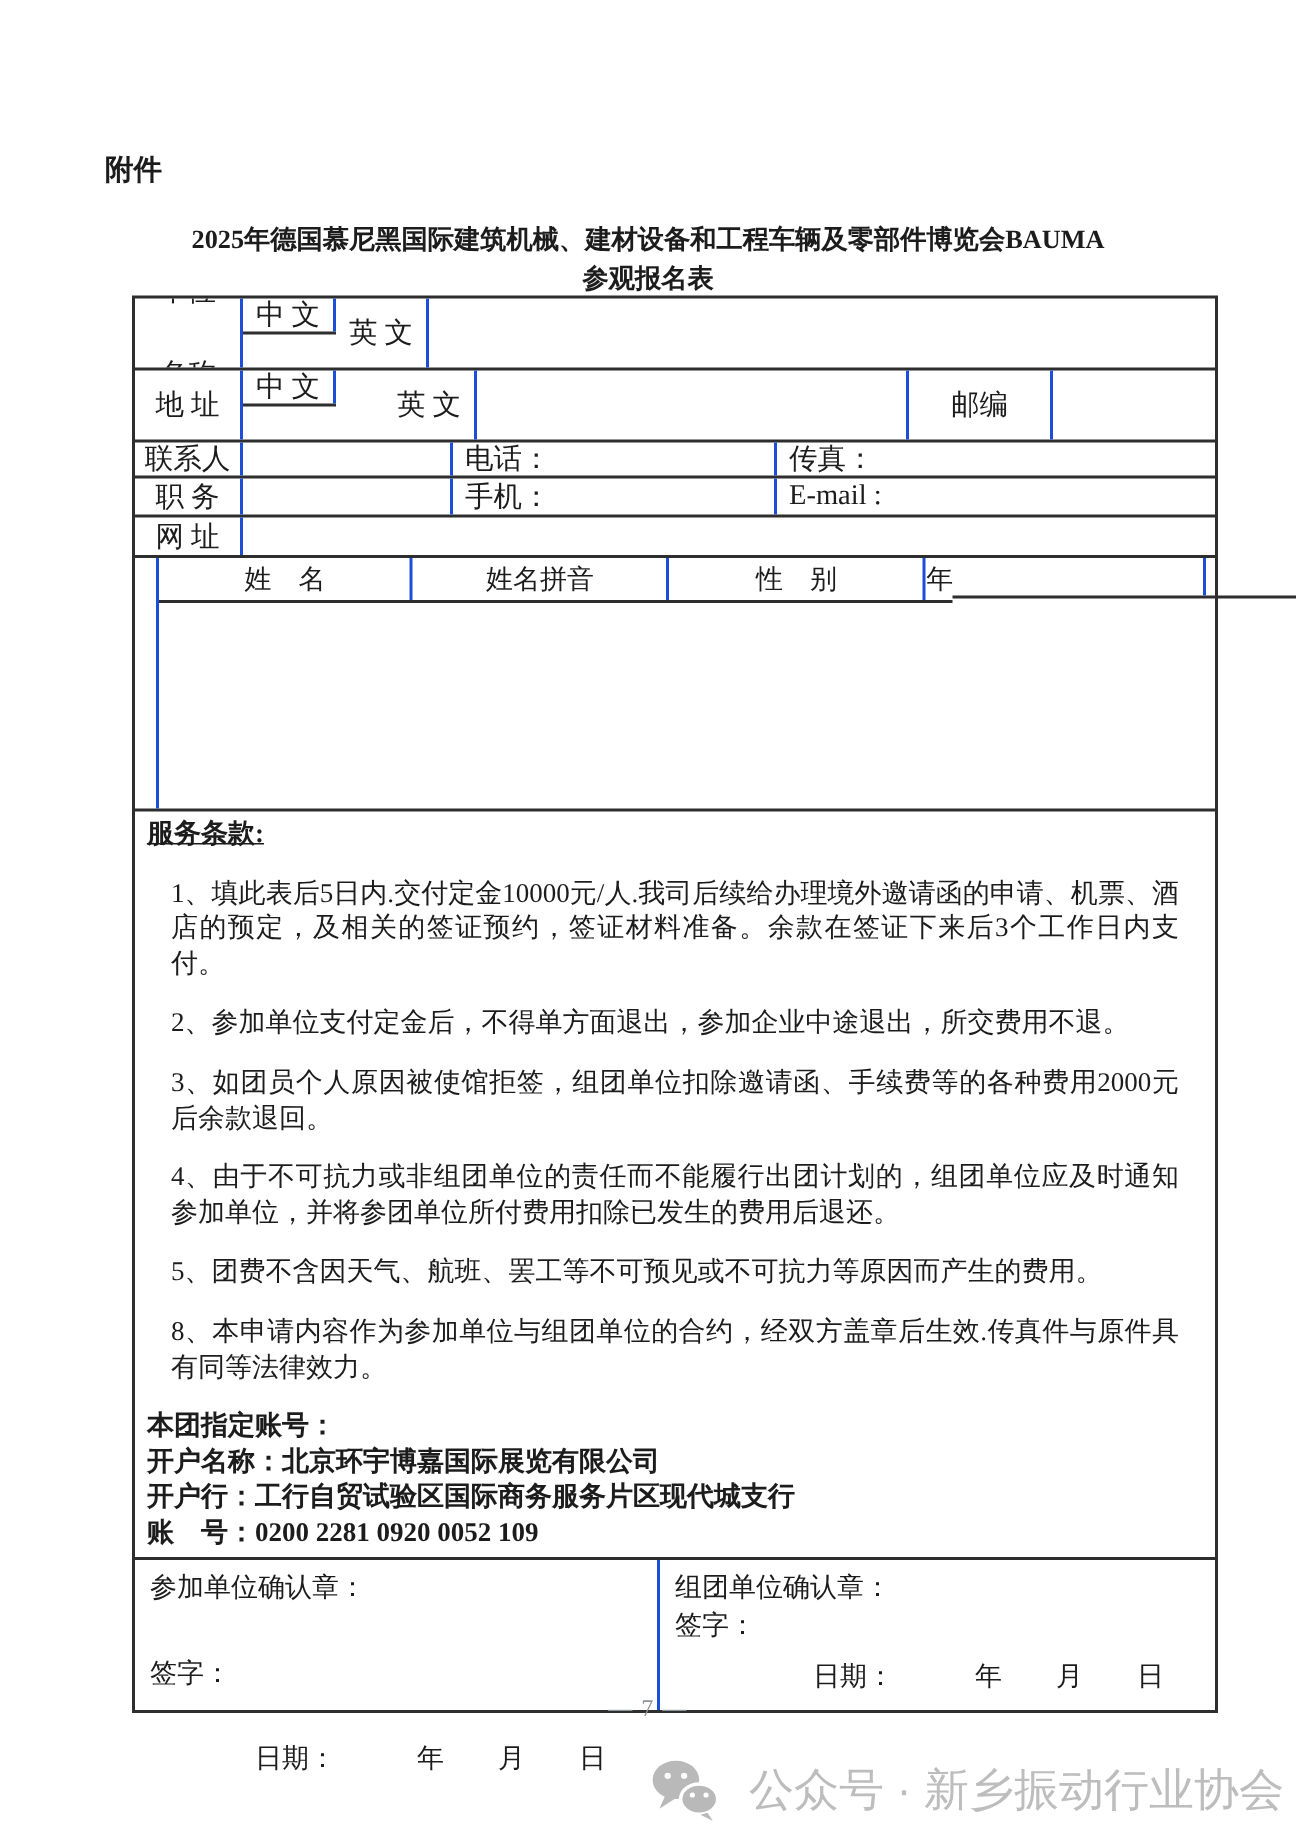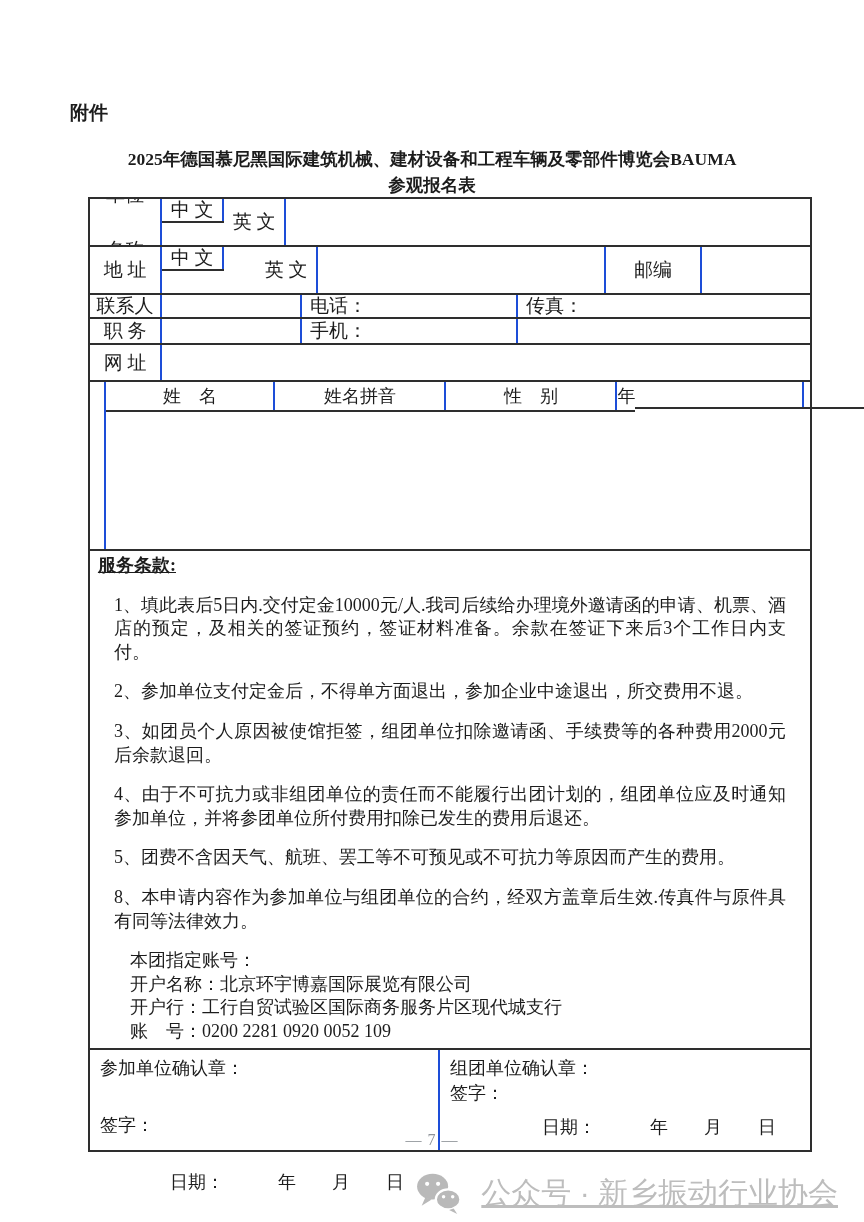--- a/index.html
+++ b/index.html
@@ -23,30 +23,30 @@
   .cell { display:flex; align-items:center; justify-content:center; overflow:hidden; }
   .cell.left { justify-content:flex-start; padding-left:8px; }
   .w72 { width:72px; flex:0 0 72px; }
   .w62 { width:62px; flex:0 0 62px; }
   .stack { flex-direction:column; line-height:23px; }
   .ptable-cell { font-size:18px; }
   
   .terms { padding:3px 8px 4px 8px; font-size:18px; line-height:23.6px; }
   .terms-heading { font-weight:bold; text-decoration:underline; }
   .terms p { margin:16px; text-align:justify; }
-  .bold { font-weight:normal;margin-left:32px; }
+  .bold { font-weight:bold; }
   
   .sig { display:flex; flex-direction:column; padding:6px 10px; font-size:18px; line-height:25px; }
   .sig .date { margin-top:auto; text-align:right; padding-right:24px; padding-bottom:4px; }
   
   .pagenum { position:absolute; left:0; top:1131px; width:100%; text-align:center;
              color:#8f9499; font-size:16px; letter-spacing:1px; }
-  .watermark { position:absolute; right:26px; bottom:8px; display:flex; align-items:center;
+  .watermark { position:absolute; right:8px; bottom:8px; display:flex; align-items:center;
                gap:18px; color:#bdbdbd; font-family:"Liberation Sans","DejaVu Sans",sans-serif;
-               font-size:30px;text-decoration:underline; }
+               font-size:30px; }
 </style>
 </head>
 <body>
 
 <div class="page">
 
   <div class="attachment">附件</div>
 
   <div class="title">
     <div>2025年德国慕尼黑国际建筑机械、建材设备和工程车辆及零部件博览会BAUMA</div>
@@ -92,23 +92,24 @@
       <div class="cell vr w72">联系人</div>
       <div class="cell vr" style="width:140px"></div>
       <div class="cell vr left" style="width:216px">电话：</div>
       <div class="cell flex1 left">传真：</div>
     </div>
 
     <div class="flex hr" style="height:26px">
       <div class="cell vr w72">职 务</div>
       <div class="cell vr" style="width:140px"></div>
       <div class="cell vr left" style="width:216px">手机：</div>
-    </div>
-
-    <div class="flex hr" style="height:37px">
+      <div class="cell flex1 left">E-mail :</div>
+    </div>
+
+    <div class="flex hr" style="height:27px">
       <div class="cell vr w72">网 址</div>
       <div class="cell flex1"></div>
     </div>
 
     <div class="flex hr" style="height:169px">
       <div class="cell vr" style="width:68px"></div>
       <div class="col flex1">
         <div class="flex hr" style="height:30px">
           <div class="cell vr ptable-cell" style="flex:0 0 169px">姓　名</div>
           <div class="cell vr ptable-cell" style="flex:0 0 171px">姓名拼音</div>

